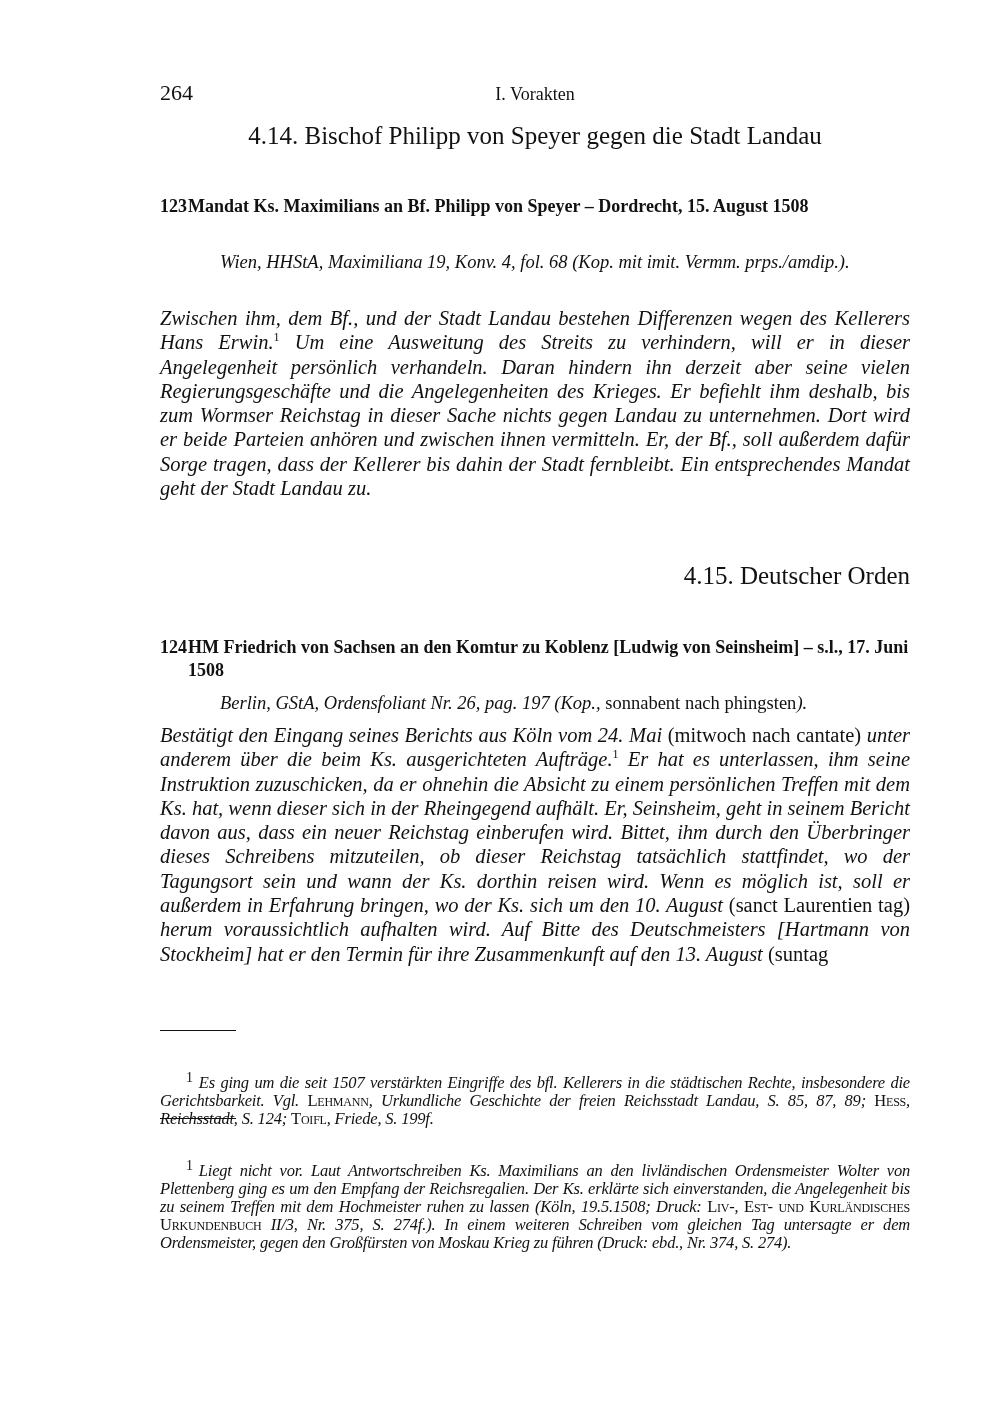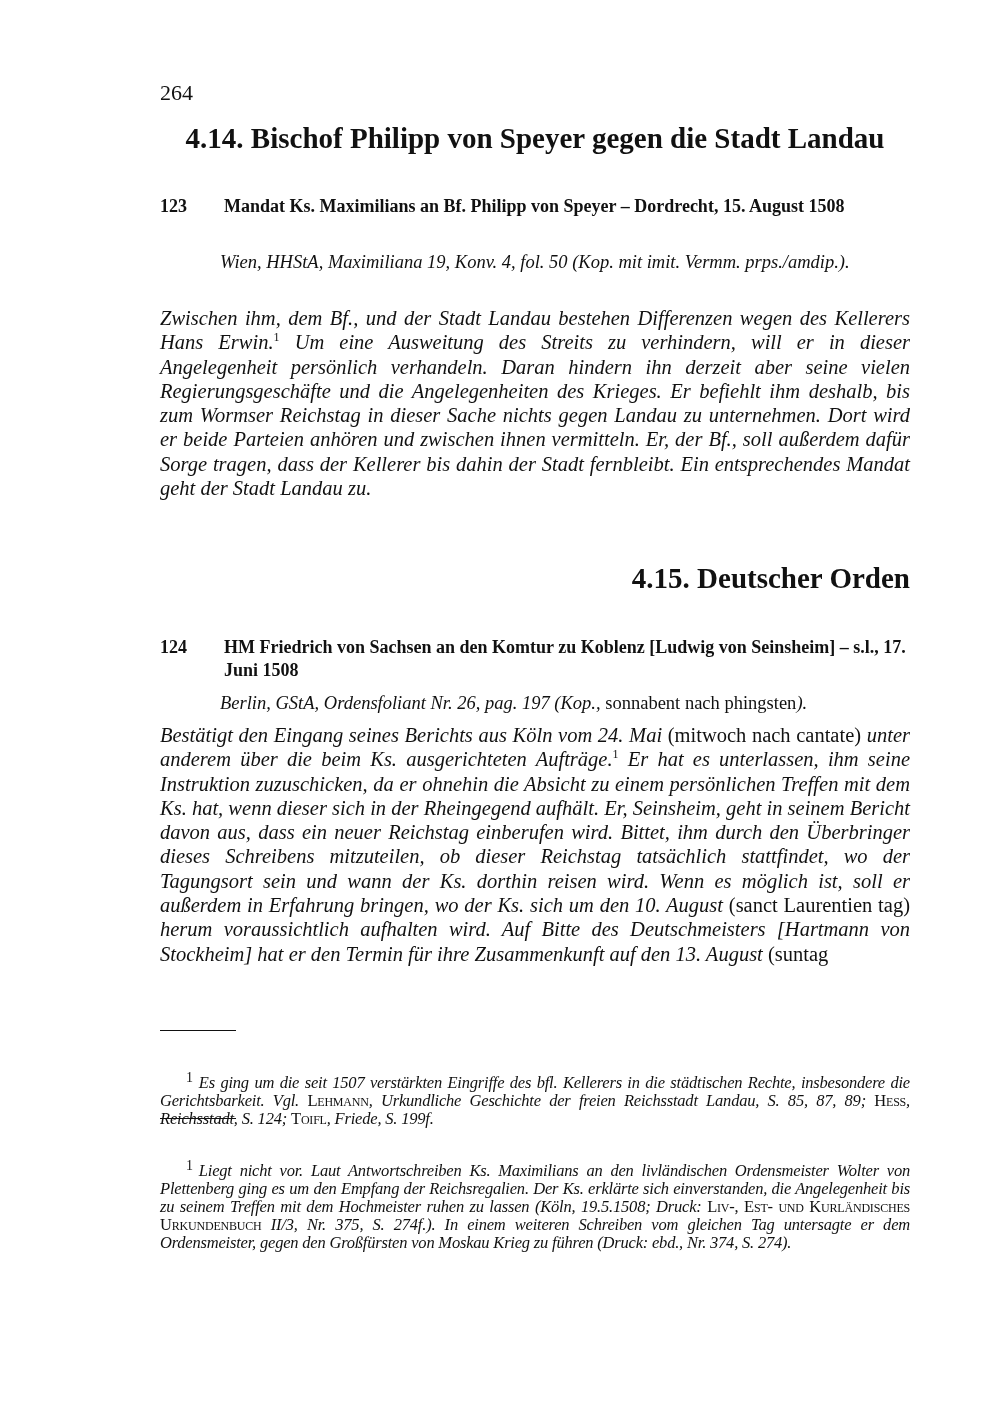--- a/index.html
+++ b/index.html
@@ -2,50 +2,51 @@
 <html><head>
 <meta charset="utf-8">
 <style>
   html, body { margin: 0; padding: 0; background: #ffffff; }
   body { width: 1004px; height: 1418px; position: relative; overflow: hidden;
          font-family: "Liberation Serif", "DejaVu Serif", serif; color: #111111; }
   .page { position: absolute; left: 160px; top: 0; width: 750px; }
   .running-head { position: absolute; top: 80px; left: 0; width: 750px; height: 28px; }
   .page-number { position: absolute; left: 0; top: 0; font-size: 22px; }
   .running-title { position: absolute; left: 0; width: 750px; text-align: center; top: 4px; font-size: 18px; }
-  .section-title { position: absolute; left: 0; width: 750px; text-align: center; font-size: 29px; font-weight: bold; }
+  .section-title { position: absolute; left: 0; width: 750px; text-align: center; font-size: 25px; font-weight: normal; }
   .doc-head { position: absolute; left: 0; width: 750px; font-size: 18px; font-weight: bold; line-height: 23px; }
   .doc-num { position: absolute; left: 0; top: 0; }
-  .doc-title { margin-left: 64px; display: block; }
+  .doc-title { margin-left: 28px; display: block; }
   .source { position: absolute; left: 60px; width: 690px; font-style: italic; font-size: 18.5px; line-height: 23px; text-align: justify; text-align-last: left; }
   .body-text { position: absolute; left: 0; width: 750px; font-style: italic; font-size: 20.5px; line-height: 24.3px; text-align: justify; }
   .up { font-style: normal; }
   sup { font-size: 12px; vertical-align: super; line-height: 0; font-style: normal; }
   .fn-rule { position: absolute; left: 0; width: 76px; height: 0; border-top: 1px solid #111; }
   .footnote { position: absolute; left: 0; width: 750px; font-style: italic; font-size: 16.5px; line-height: 18px; text-align: justify; letter-spacing: -0.2px; margin-top: 36px; }
   .fn-mark { font-style: normal; font-size: 14px; vertical-align: super; line-height: 0; margin-left: 26px; margin-right: 6px; }
   .sc { font-style: normal; font-variant: small-caps; }
 </style>
 </head>
 <body>
 
 <div class="page">
 
   <div class="running-head">
     <span class="page-number">264</span>
+    <span class="running-title">I. Vorakten</span>
   </div>
 
   <div class="section-title" style="top:122px;">4.14. Bischof Philipp von Speyer gegen die Stadt Landau</div>
 
   <div class="doc-head" style="top:195px;">
     <span class="doc-num">123</span>
     <span class="doc-title">Mandat Ks. Maximilians an Bf. Philipp von Speyer – Dordrecht, 15. August 1508</span>
   </div>
 
-  <div class="source" style="top:251px;">Wien, HHStA, Maximiliana 19, Konv. 4, fol. 50 (Kop. mit imit. Vermm. prps./amdip.).</div>
+  <div class="source" style="top:251px;">Wien, HHStA, Maximiliana 19, Konv. 4, fol. 68 (Kop. mit imit. Vermm. prps./amdip.).</div>
 
   <div class="body-text" style="top:306px;"><span>Zwischen ihm, dem Bf., und der Stadt Landau bestehen Differenzen wegen des Kellerers Hans Erwin.</span><sup>1</sup><span> Um eine Ausweitung des Streits zu verhindern, will er in dieser Angelegenheit persönlich verhandeln. Daran hindern ihn derzeit aber seine vielen Regierungsgeschäfte und die Angelegenheiten des Krieges. Er befiehlt ihm deshalb, bis zum Wormser Reichstag in dieser Sache nichts gegen Landau zu unternehmen. Dort wird er beide Parteien anhören und zwischen ihnen vermitteln. Er, der Bf., soll außerdem dafür Sorge tragen, dass der Kellerer bis dahin der Stadt fernbleibt. Ein entsprechendes Mandat geht der Stadt Landau zu.</span></div>
 
   <div class="section-title" style="top:562px;text-align:right;">4.15. Deutscher Orden</div>
 
   <div class="doc-head" style="top:636px;">
     <span class="doc-num">124</span>
     <span class="doc-title">HM Friedrich von Sachsen an den Komtur zu Koblenz [Ludwig von Seinsheim] – s.l., 17. Juni 1508</span>
   </div>
 

